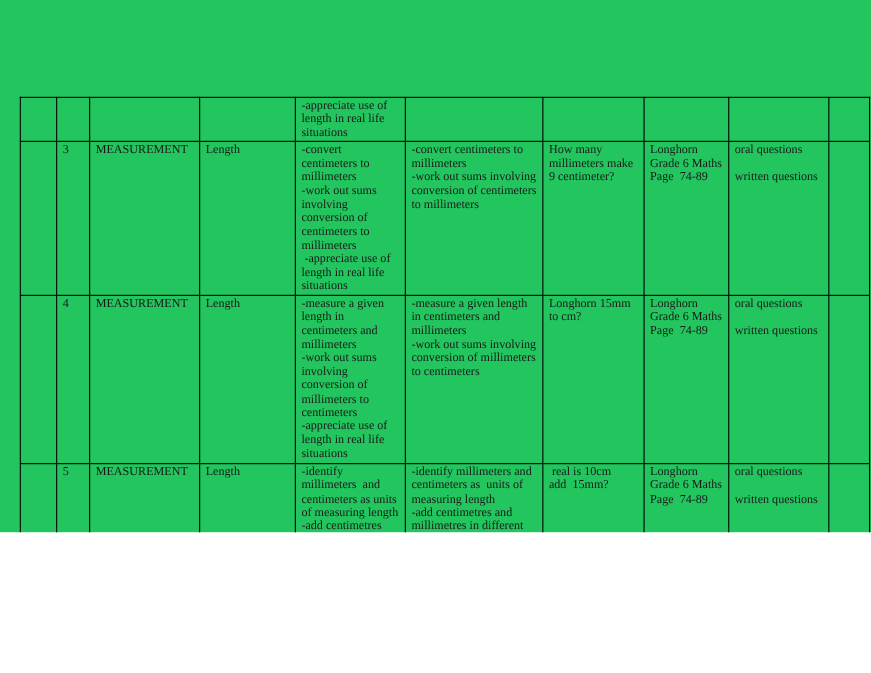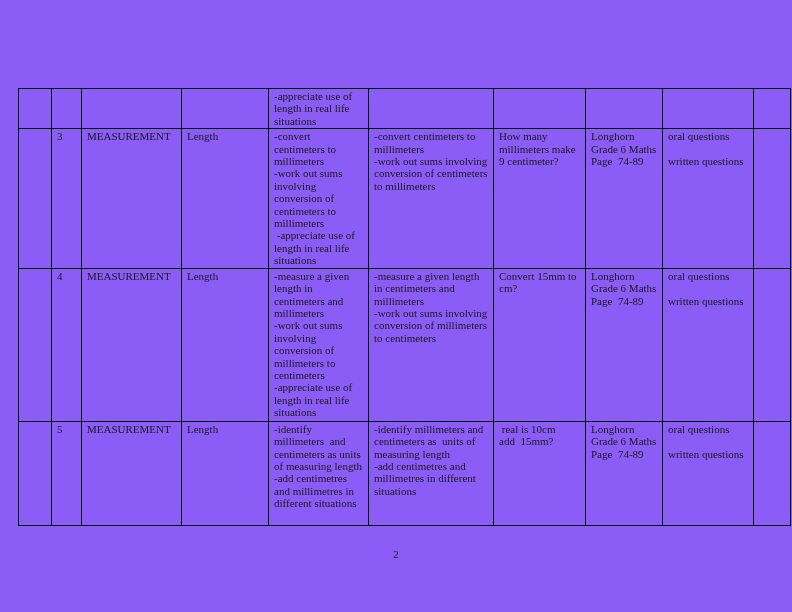--- a/index.html
+++ b/index.html
@@ -3,22 +3,22 @@
 <meta charset="utf-8">
 <style>
   html, body {
     margin: 0;
     padding: 0;
     background: #ffffff;
   }
   .page {
     position: relative;
     width: 792px;
-    height: 612px;
-    background: #8b5cf6;
+    height: 484px;
+    background: #22c55e;
     font-family: "Liberation Serif", "DejaVu Serif", serif;
     color: #1a1a1a;
     overflow: hidden;
   }
   table.sow {
     position: absolute;
     left: 18px;
     top: 88px;
     width: 772px;
     border-collapse: collapse;
@@ -112,21 +112,21 @@
       <tr class="row-l4">
         <td></td>
         <td>4</td>
         <td>MEASUREMENT</td>
         <td>Length</td>
         <td>-measure a given length in centimeters and millimeters
 -work out sums involving conversion of millimeters to centimeters
 -appreciate use of length in real life situations</td>
         <td>-measure a given length in centimeters and millimeters
 -work out sums involving conversion of millimeters to centimeters</td>
-        <td>Convert 15mm to cm?</td>
+        <td>Longhorn 15mm to cm?</td>
         <td>Longhorn
 Grade 6 Maths
 Page  74-89</td>
         <td>oral questions
 
 written questions</td>
         <td></td>
       </tr>
       <tr class="row-l5">
         <td></td>

